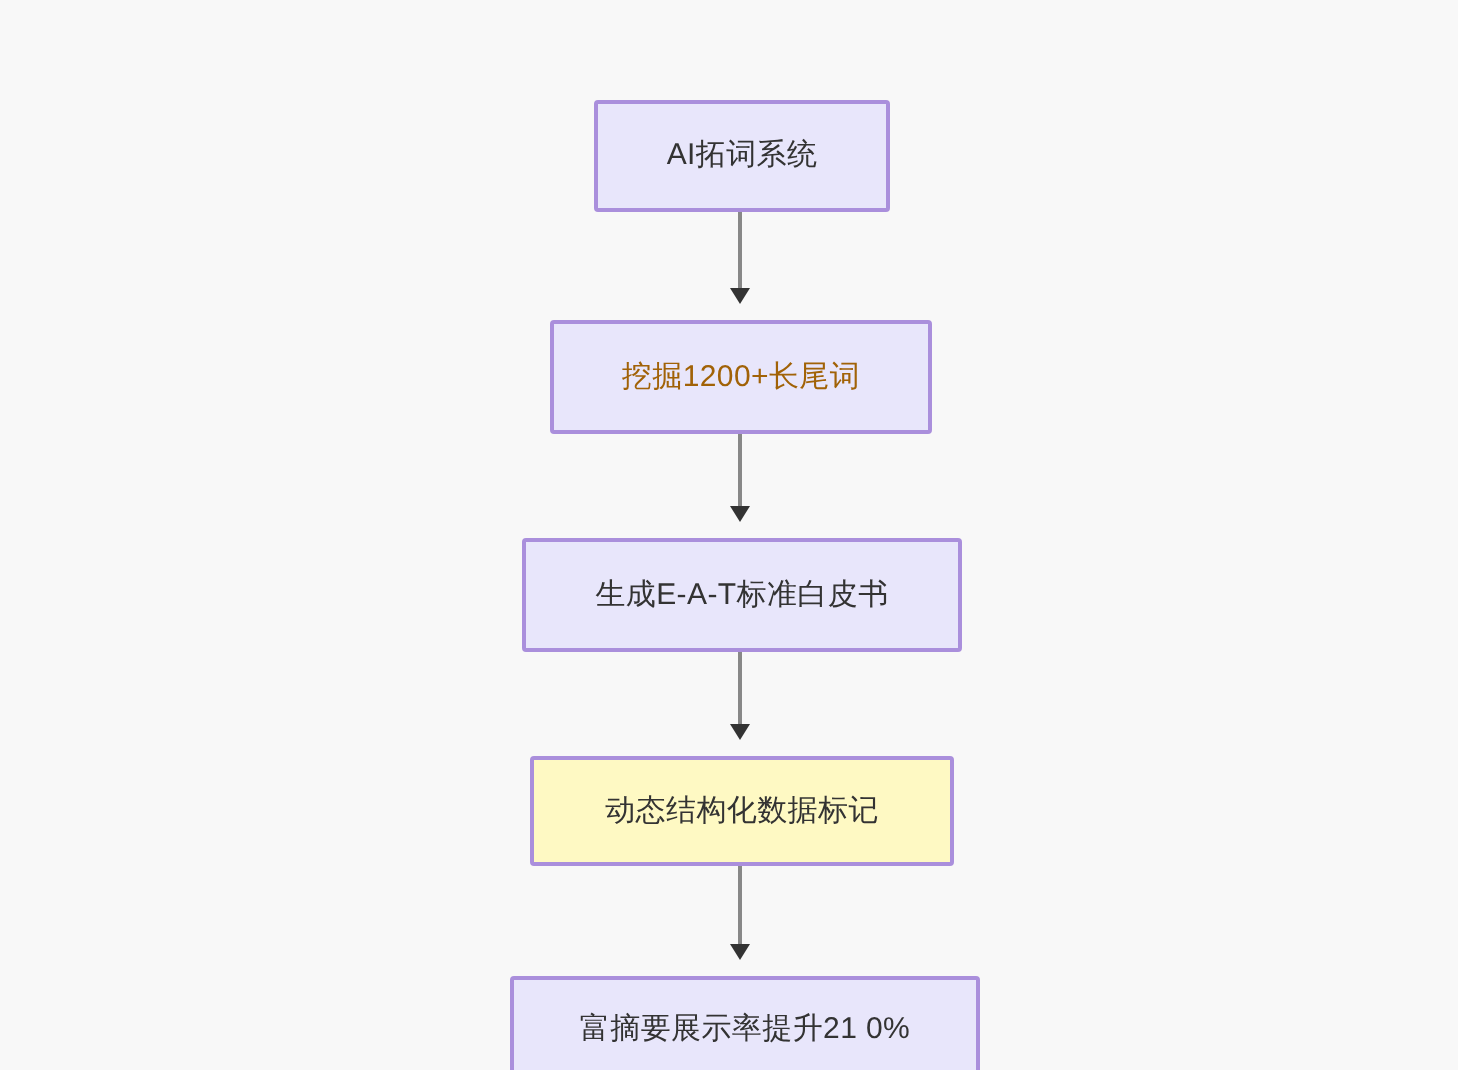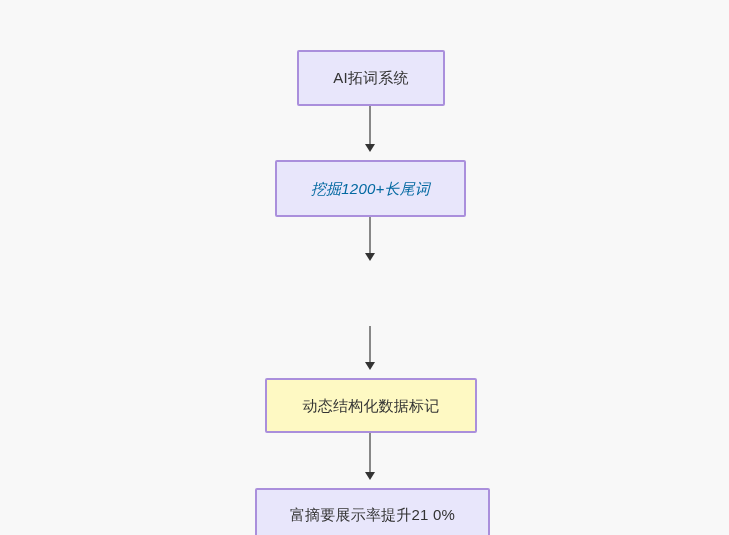--- a/index.html
+++ b/index.html
@@ -54,27 +54,30 @@
 
 <div id="flowchart">
 
   <div class="node" id="node-1" style="left: 297px; top: 14px; width: 148px; height: 56px; background: rgb(232, 230, 251); border-color: rgb(170, 143, 220); color: rgb(51, 51, 51);">
     <span>AI拓词系统</span>
   </div>
 
   <div class="edge" id="edge-1" style="left: 369px; top: 70px; height: 39px; background: rgb(136, 136, 136);"></div>
   <div class="arrowhead" id="arrow-1" style="left: 365px; top: 108px; border-top-color: rgb(51, 51, 51);"></div>
 
-  <div class="node" id="node-2" style="left: 275px; top: 124px; width: 191px; height: 57px; background: rgb(232, 230, 251); border-color: rgb(170, 143, 220); color: #0369a1; font-style: italic;">
+  <div class="node" id="node-2" style="left: 275px; top: 124px; width: 191px; height: 57px; background: rgb(232, 230, 251); border-color: rgb(170, 143, 220); color: #a16207;">
     <span>挖掘1200+长尾词</span>
   </div>
 
   <div class="edge" id="edge-2" style="left: 369px; top: 181px; height: 37px; background: rgb(136, 136, 136);"></div>
   <div class="arrowhead" id="arrow-2" style="left: 365px; top: 217px; border-top-color: rgb(51, 51, 51);"></div>
 
+  <div class="node" id="node-3" style="left: 261px; top: 233px; width: 220px; height: 57px; background: rgb(232, 230, 251); border-color: rgb(170, 143, 220); color: rgb(51, 51, 51);">
+    <span>生成E-A-T标准白皮书</span>
+  </div>
 
   <div class="edge" id="edge-3" style="left: 369px; top: 290px; height: 37px; background: rgb(136, 136, 136);"></div>
   <div class="arrowhead" id="arrow-3" style="left: 365px; top: 326px; border-top-color: rgb(51, 51, 51);"></div>
 
   <div class="node" id="node-4" style="left: 265px; top: 342px; width: 212px; height: 55px; background: #fef9c3; border-color: rgb(170, 143, 220); color: rgb(51, 51, 51);">
     <span>动态结构化数据标记</span>
   </div>
 
   <div class="edge" id="edge-4" style="left: 369px; top: 397px; height: 40px; background: rgb(136, 136, 136);"></div>
   <div class="arrowhead" id="arrow-4" style="left: 365px; top: 436px; border-top-color: rgb(51, 51, 51);"></div>

